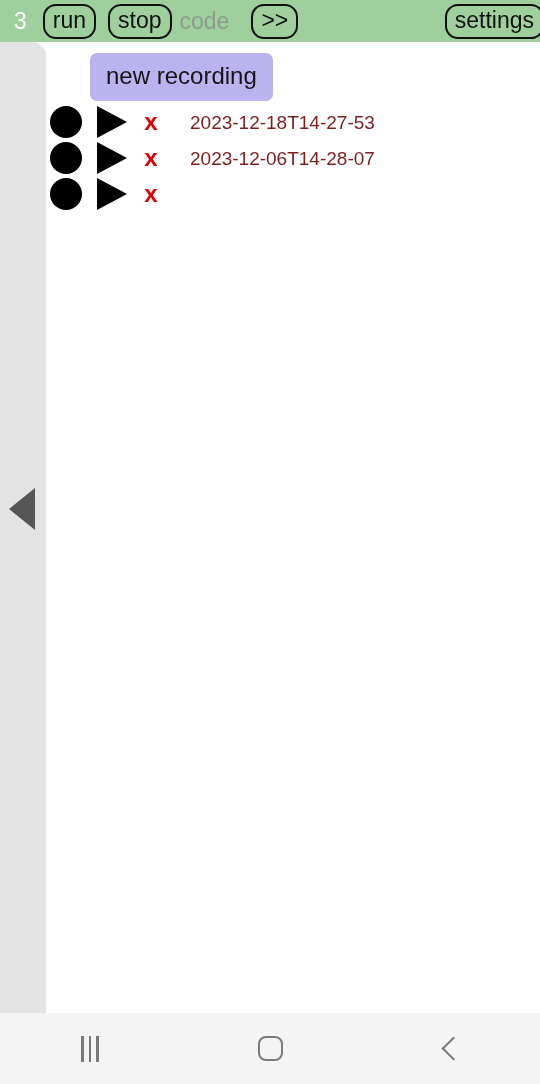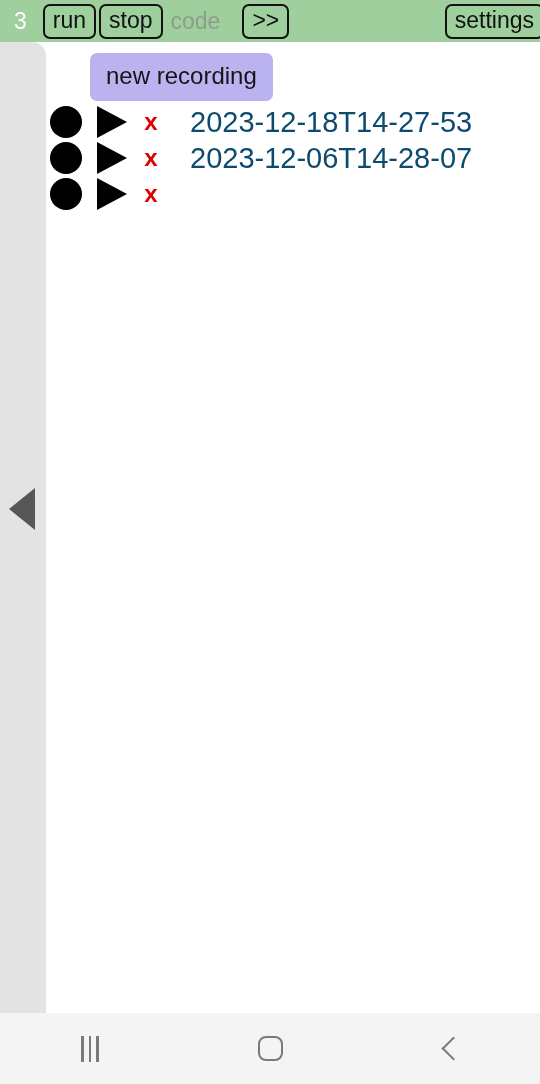--- a/index.html
+++ b/index.html
@@ -35,32 +35,32 @@
     color: #ffffff;
     font-size: 23px;
     line-height: 1;
     margin-left: 14px;
     margin-right: 16px;
     white-space: nowrap;
   }
 
   .tbtn {
     border: 2.5px solid #111111;
-    border-radius: 7px;
+    border-radius: 13px;
     background: transparent;
     color: #111111;
     font-family: "Liberation Sans", "DejaVu Sans", sans-serif;
     font-size: 23px;
     line-height: 1;
     padding: 3px 8px 5px 8px;
     white-space: nowrap;
     cursor: pointer;
   }
 
-  .tbtn + .tbtn { margin-left: 3px; }
+  .tbtn + .tbtn { margin-left: 12px; }
 
   .tlabel-disabled {
     color: #8e9c8e;
     font-size: 23px;
     line-height: 1;
     margin-left: 8px;
     white-space: nowrap;
   }
 
   .btn-next { margin-left: 22px; letter-spacing: 0px; }
@@ -159,22 +159,22 @@
     font-weight: 700;
     margin-left: 15px;
     flex: 0 0 auto;
     width: 18px;
     text-align: center;
     cursor: pointer;
   }
 
   .rec-name {
     margin-left: 30px;
-    color: #0c4a6e;
-    font-size: 29px;
+    color: #7f1d1d;
+    font-size: 19px;
     line-height: 1;
     white-space: nowrap;
   }
 
   
   .navbar {
     position: absolute;
     left: 0;
     top: 1013px;
     width: 540px;

